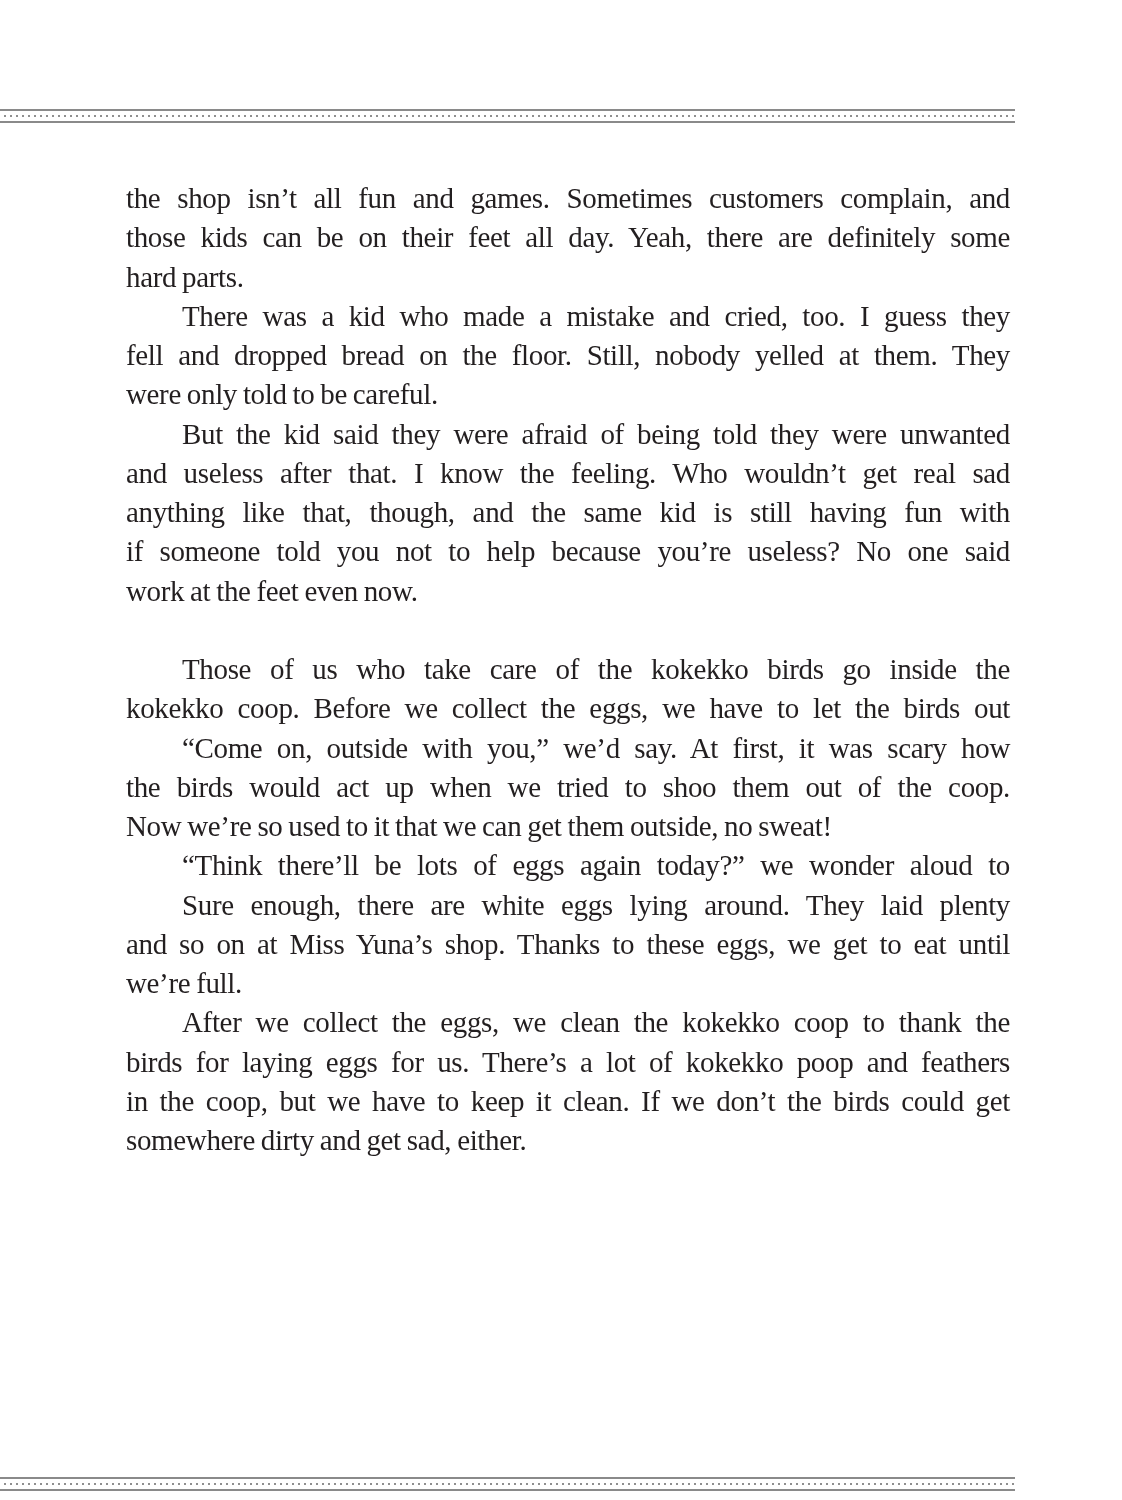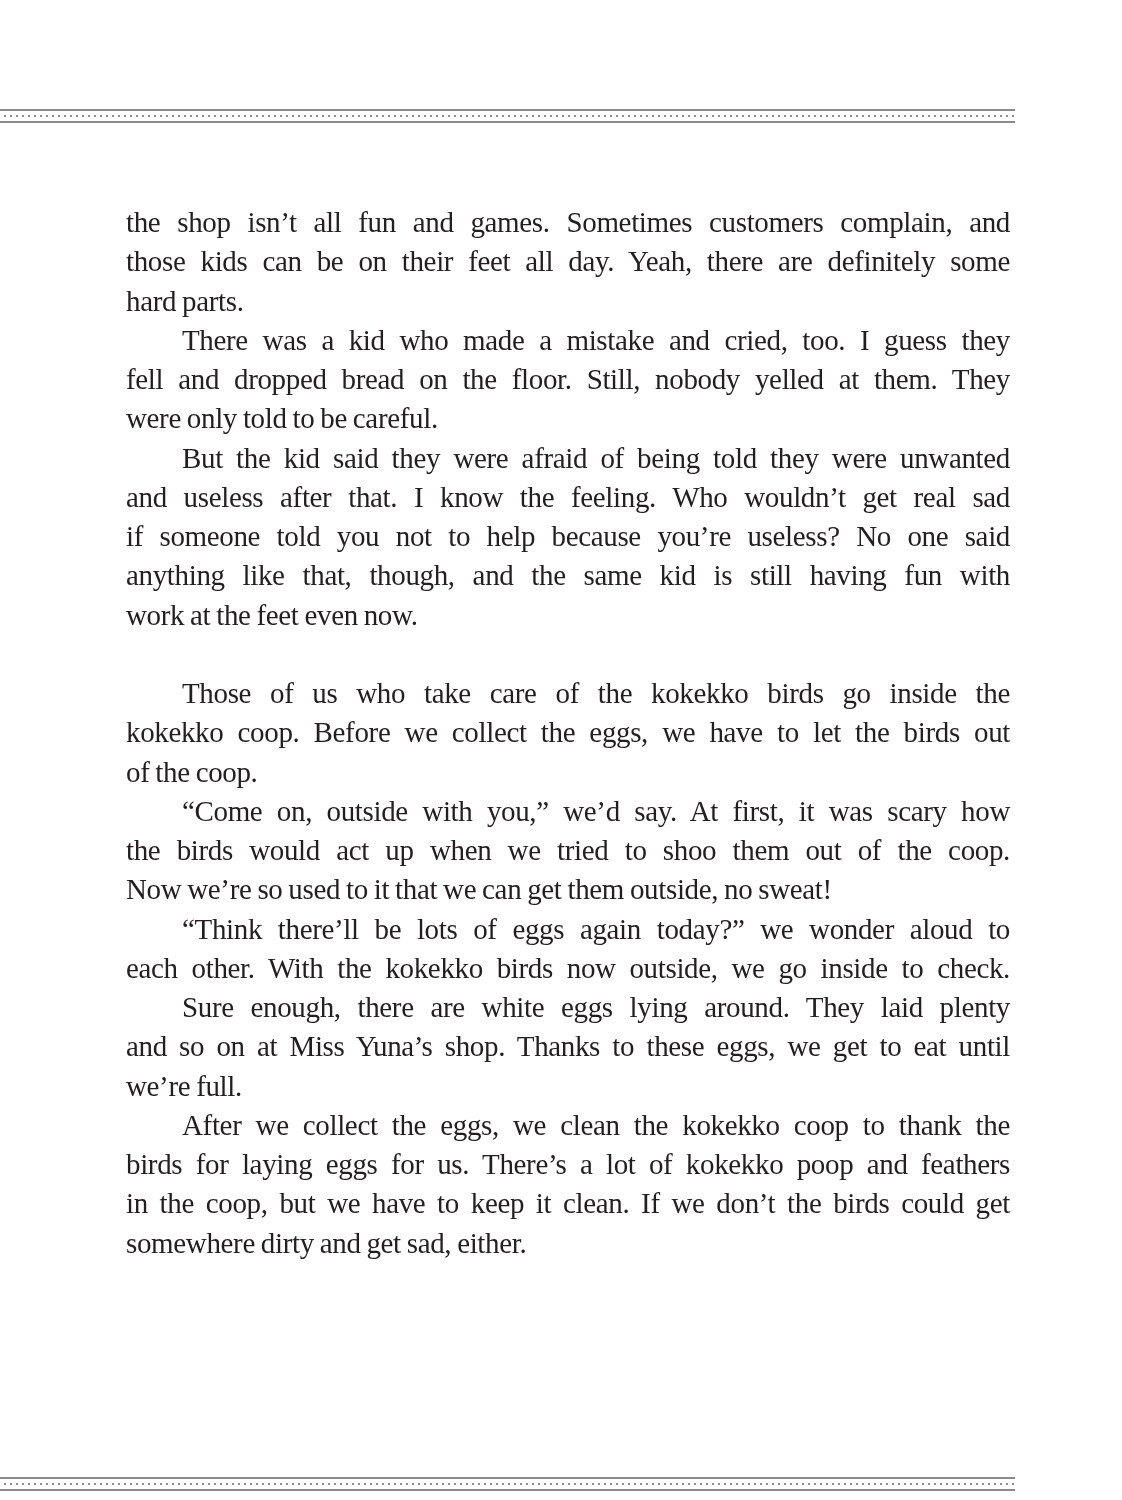--- a/index.html
+++ b/index.html
@@ -18,21 +18,21 @@
   .rule-band .dots {
     position: absolute; left: 2px; right: 0; top: 6px; height: 2px;
     background-image: radial-gradient(circle, #8f8f8f 0.9px, transparent 1.1px);
     background-size: 6px 2px;
     background-repeat: repeat-x;
   }
   #rule-top { top: 109px; }
   #rule-bottom { top: 1477px; }
 
   .text-block {
-    position: absolute; left: 126px; top: 203px; width: 884px;
+    position: absolute; left: 126px; top: 179px; width: 884px;
     font-family: "Liberation Serif", serif;
     font-size: 29px;
     color: #231f20;
   }
   .tl {
     display: block;
     height: 39.25px;
     line-height: 39.25px;
     white-space: nowrap;
     text-align: justify;
@@ -61,40 +61,38 @@
     <span class="tl last">hard parts.</span>
   </div>
   <div>
     <span class="tl indent">There was a kid who made a mistake and cried, too. I guess they</span>
     <span class="tl">fell and dropped bread on the floor. Still, nobody yelled at them. They</span>
     <span class="tl last">were only told to be careful.</span>
   </div>
   <div>
     <span class="tl indent">But the kid said they were afraid of being told they were unwanted</span>
     <span class="tl">and useless after that. I know the feeling. Who wouldn’t get real sad</span>
+    <span class="tl">anything like that, though, and the same kid is still having fun with</span>
     <span class="tl">if someone told you not to help because you’re useless? No one said</span>
-    <span class="tl">anything like that, though, and the same kid is still having fun with</span>
     <span class="tl last">work at the feet even now.</span>
   </div>
 
   <span class="gap"></span>
 
   <div>
     <span class="tl indent">Those of us who take care of the kokekko birds go inside the</span>
     <span class="tl">kokekko coop. Before we collect the eggs, we have to let the birds out</span>
-    <span class="tl last">of the coop.</span>
   </div>
   <div>
     <span class="tl indent">“Come on, outside with you,” we’d say. At first, it was scary how</span>
     <span class="tl">the birds would act up when we tried to shoo them out of the coop.</span>
     <span class="tl last">Now we’re so used to it that we can get them outside, no sweat!</span>
   </div>
   <div>
     <span class="tl indent">“Think there’ll be lots of eggs again today?” we wonder aloud to</span>
-    <span class="tl">each other. With the kokekko birds now outside, we go inside to check.</span>
   </div>
   <div>
     <span class="tl indent">Sure enough, there are white eggs lying around. They laid plenty</span>
     <span class="tl">and so on at Miss Yuna’s shop. Thanks to these eggs, we get to eat until</span>
     <span class="tl last">we’re full.</span>
   </div>
   <div>
     <span class="tl indent">After we collect the eggs, we clean the kokekko coop to thank the</span>
     <span class="tl">birds for laying eggs for us. There’s a lot of kokekko poop and feathers</span>
     <span class="tl">in the coop, but we have to keep it clean. If we don’t the birds could get</span>

